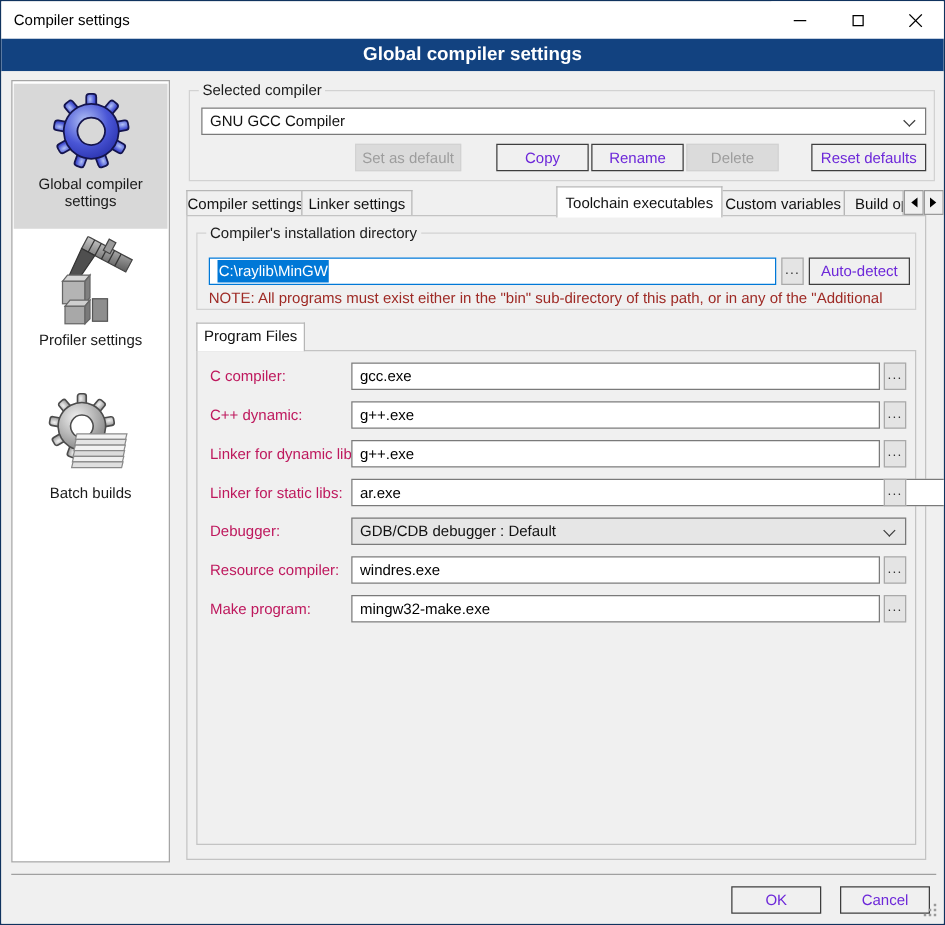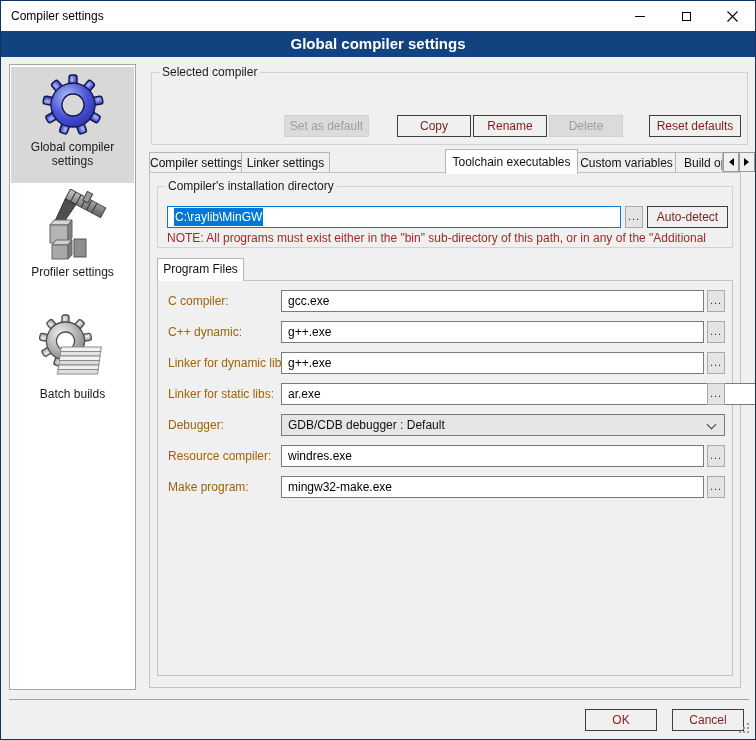--- a/index.html
+++ b/index.html
@@ -40,21 +40,21 @@
   .legend{ position:absolute; background:#f0f0f0; padding:0 3px; font-size:12px; color:#1c1c1c; line-height:14px; }
 
   
   .combo{ position:absolute; height:22px; background:#fff; border:1px solid #7a7a7a; line-height:20px; padding-left:6px; }
   .combo.gray{ background:#e6e6e6; }
   .chev{ position:absolute; right:9px; top:6px; width:7px; height:7px; border-right:1.4px solid #3c3c3c; border-bottom:1.4px solid #3c3c3c; transform:rotate(45deg); }
 
   
   .btn{
     position:absolute; height:22px; background:#f0f0f0; border:1px solid #3e3e3e;
-    text-align:center; line-height:20px; font-size:12px; color:#7f1d1d; cursor:default;
+    text-align:center; line-height:20px; font-size:12px; color:#6d28d9; cursor:default;
   }
   .btn.disabled{ background:#dbdbdb; border-color:#d2d2d2; color:#9d9d9d; }
 
   
   .tab{ position:absolute; top:95px; height:21px; background:#f0f0f0; border:1px solid #b6b6b6; border-bottom:none;
         text-align:center; line-height:20px; white-space:nowrap; overflow:hidden; }
   .tab.active{ top:92px; height:25px; background:#fff; z-index:3; line-height:24px;text-align:center; }
   .tab-arrow{ position:absolute; top:95px; width:16px; height:20px; background:#f0f0f0; border:1px solid #9a9a9a;
         display:flex; align-items:center; justify-content:center; z-index:4; }
   .tri-l{ width:0; height:0; border:4px solid transparent; border-right:5px solid #000; margin-right:3px; }
@@ -67,21 +67,21 @@
   .textbox.focused{ border-color:#0078d7; }
   .sel-text{ background:#0078d7; color:#fff; padding:2px 1px; }
   .note{ position:absolute; color:#9e2a25; font-size:12px; white-space:nowrap; overflow:hidden; }
 
   
   .subtab{ position:absolute; height:19px; background:#f0f0f0; border:1px solid #b6b6b6; border-bottom:none; text-align:center; line-height:18px; }
   .subtab.active{ height:23px; background:#fff; z-index:3; line-height:21px; }
   .subpage{ position:absolute; left:156px; top:223px; width:576px; height:396px; background:#f0f0f0; border:1px solid #c3c3c3; z-index:1; }
 
   
-  .frow-label{ position:absolute; left:11px; line-height:22px; font-size:12px; color:#a16207; }
+  .frow-label{ position:absolute; left:11px; line-height:22px; font-size:12px; color:#be185d; }
   .tb{ position:absolute; height:22px; border:1px solid #7a7a7a; background:#fff; font-family:"Liberation Sans",sans-serif; font-size:12px; padding-left:6px; color:#000; }
   .browse{ position:absolute; width:18px; height:22px; background:#e4e4e4; border:1px solid #a9a9a9; text-align:center; line-height:16px; font-size:11px; letter-spacing:1px; color:#333; cursor:default; }
 
   
   .footer-sep{ position:absolute; left:8px; top:642px; width:740px; height:1px; background:#a0a0a0; }
   .grip{ position:absolute; right:6px; bottom:6px; width:2px; height:2px; background:#9a9a9a;
          box-shadow: 0 -4px #9a9a9a, 0 -8px #9a9a9a, -4px 0 #9a9a9a, -4px -4px #9a9a9a, -8px 0 #9a9a9a; }
 </style>
 </head>
 <body>
@@ -201,20 +201,24 @@
             <rect x="34.5" y="56.5" width="40" height="4.5" fill="#e0e0e0"></rect>
           </g>
         </svg>
         <span class="side-label">Batch builds</span>
       </div>
     </div>
 
     <div class="groupbox" style="left:150px; top:15px; width:597px; height:73px;"></div>
     <span class="legend" style="left:158px; top:8px;">Selected compiler</span>
 
+    <div class="combo" style="left:160px; top:29px; width:580px;">
+      <span>GNU GCC Compiler</span>
+      <span class="chev"></span>
+    </div>
 
     <div class="btn disabled" style="left:283px; top:58px; width:85px;">Set as default</div>
     <div class="btn" style="left:396px; top:58px; width:74px;">Copy</div>
     <div class="btn" style="left:472px; top:58px; width:74px;">Rename</div>
     <div class="btn disabled" style="left:548px; top:58px; width:74px;">Delete</div>
     <div class="btn" style="left:648px; top:58px; width:92px;">Reset defaults</div>
 
     <div class="tab" style="left:148px; width:93px;">Compiler settings</div>
     <div class="tab" style="left:240px; width:89px;">Linker settings</div>
     <div class="tab active" style="left:444px; width:133px;">Toolchain executables</div>

